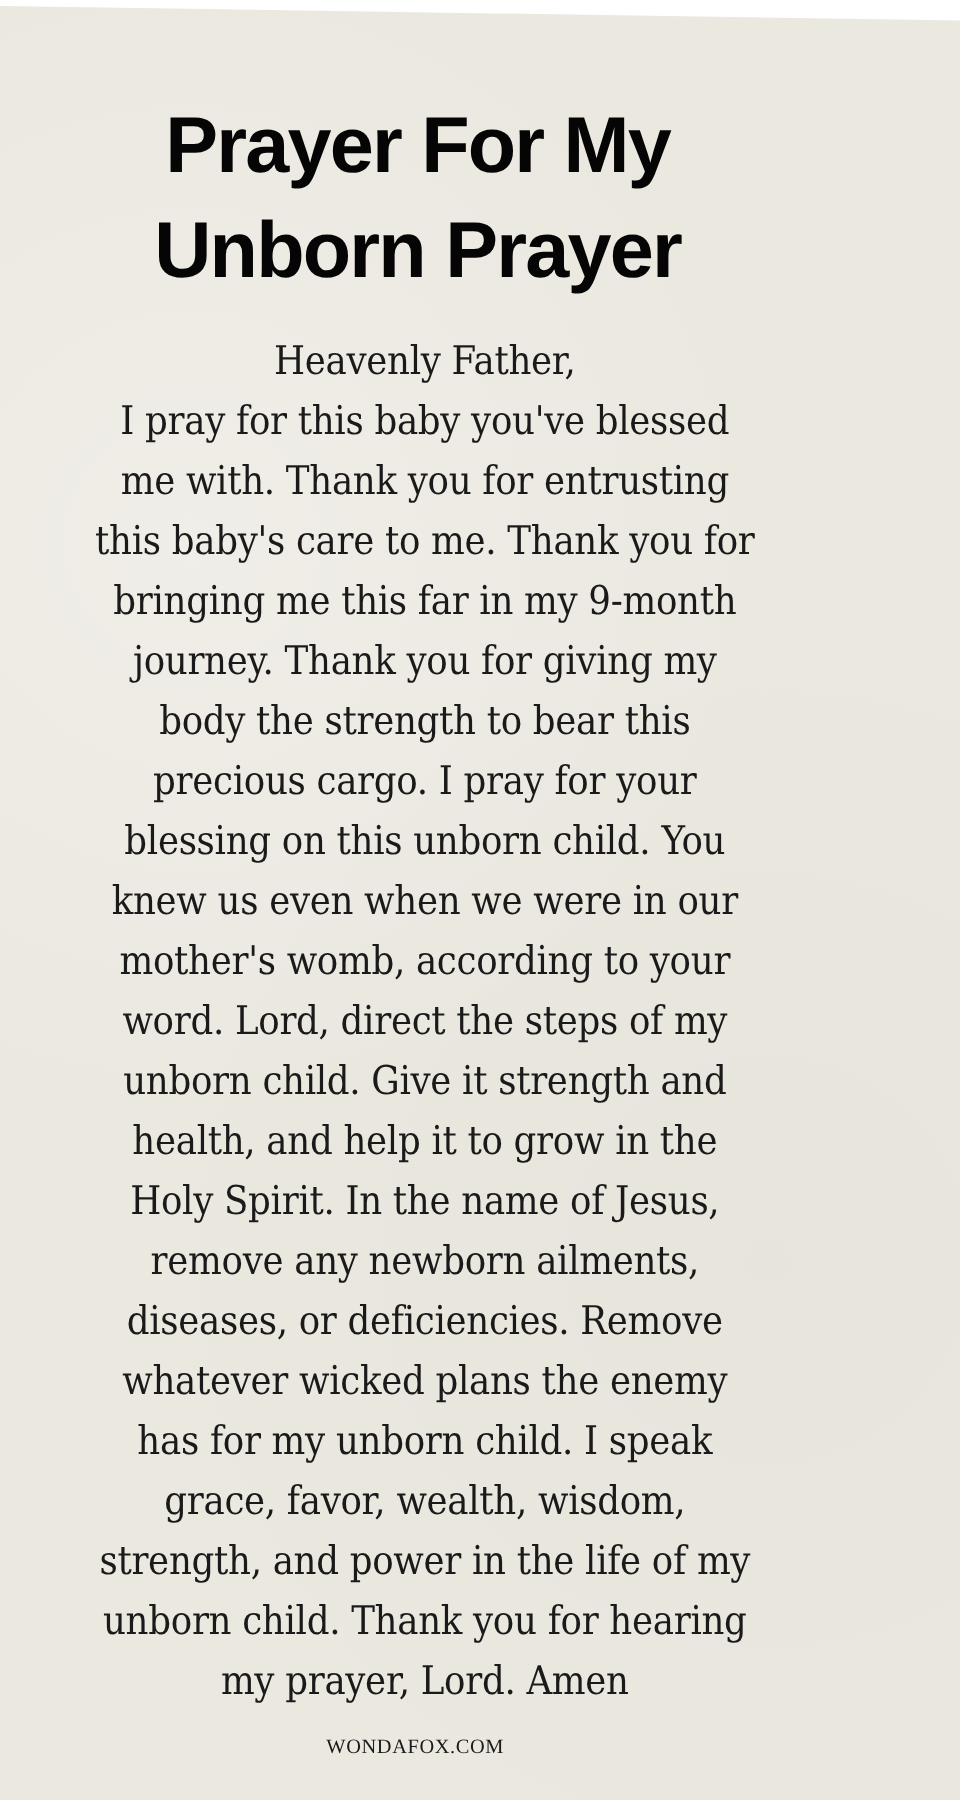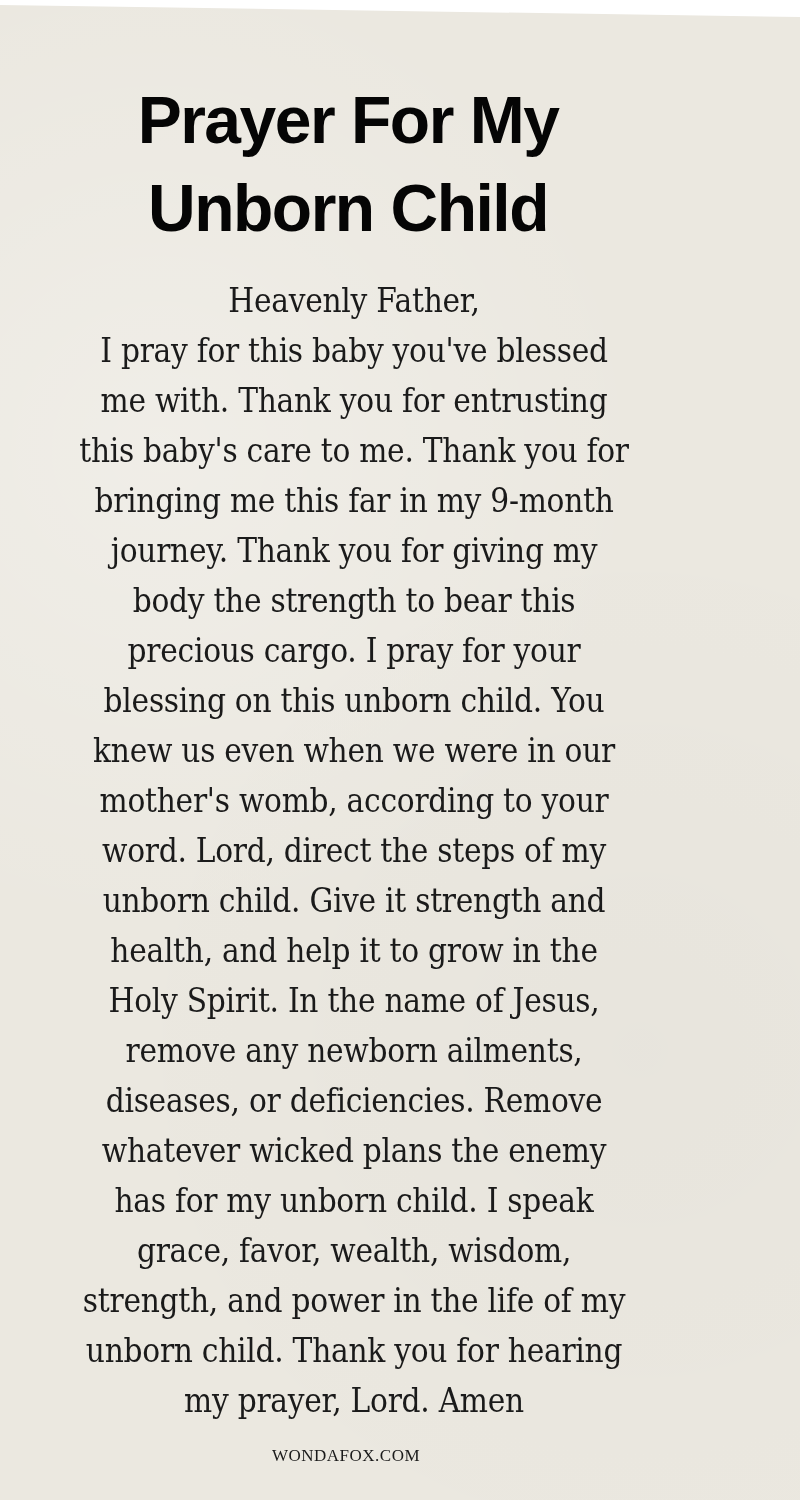--- a/index.html
+++ b/index.html
@@ -74,21 +74,21 @@
       color: #1a1a1a;
     }
   </style>
 </head>
 <body>
 
 <div class="paper"></div>
 
 <h1 class="title">
   <span>Prayer For My</span>
-  <span>Unborn Child</span>
+  <span>Unborn Prayer</span>
 </h1>
 
 <div class="body-text">
   <span class="line">Heavenly Father,</span>
   <span class="line">I pray for this baby you've blessed</span>
   <span class="line">me with. Thank you for entrusting</span>
   <span class="line">this baby's care to me. Thank you for</span>
   <span class="line">bringing me this far in my 9-month</span>
   <span class="line">journey. Thank you for giving my</span>
   <span class="line">body the strength to bear this</span>

